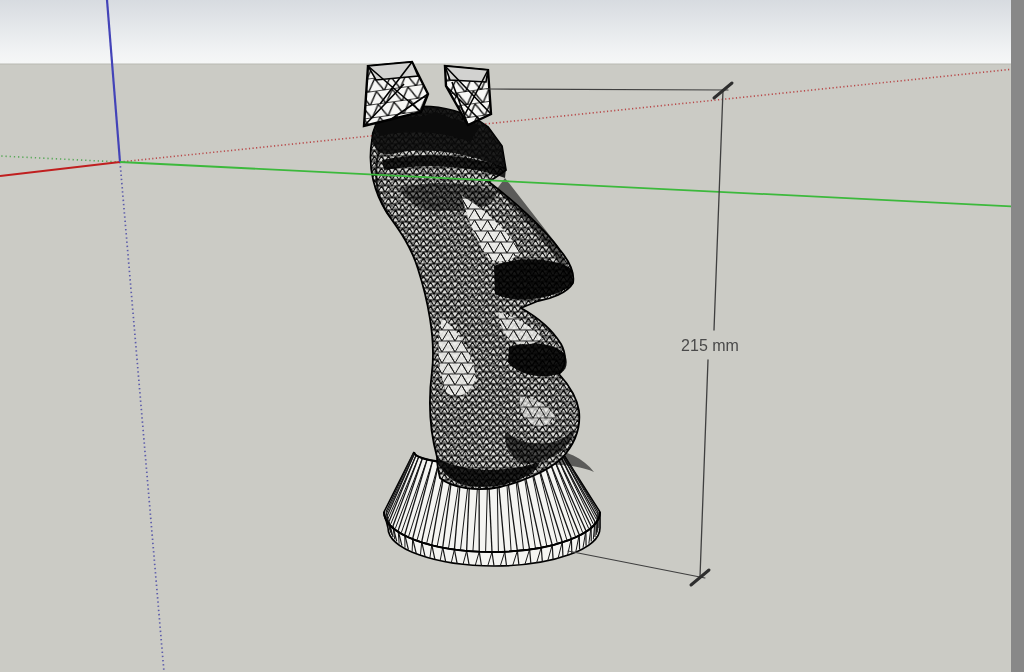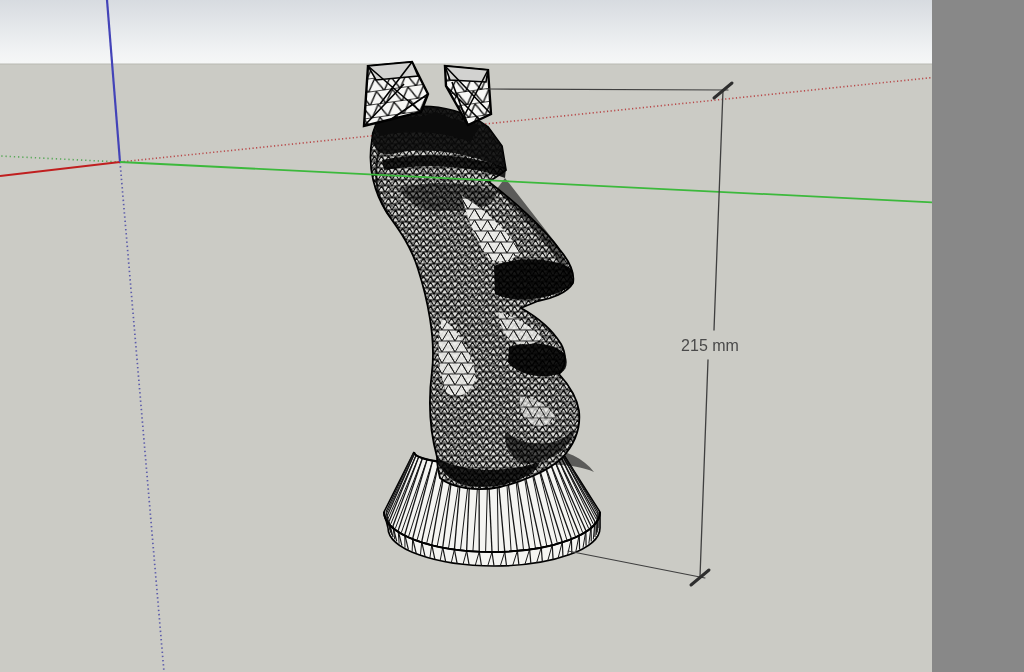--- a/index.html
+++ b/index.html
@@ -1,18 +1,18 @@
 <!DOCTYPE html>
 <html><head>
 <meta charset="utf-8">
 <style>
   html,body{margin:0;padding:0;background:#888;}
   .viewport{
     position:relative;
-    width:932px;height:672px;
+    width:1011px;height:672px;
     overflow:hidden;
     font-family:"Liberation Sans","DejaVu Sans",sans-serif;
     user-select:none;
   }
   svg{display:block;}
   text{font-family:"Liberation Sans","DejaVu Sans",sans-serif;}
 </style>
 </head>
 <body>
 

